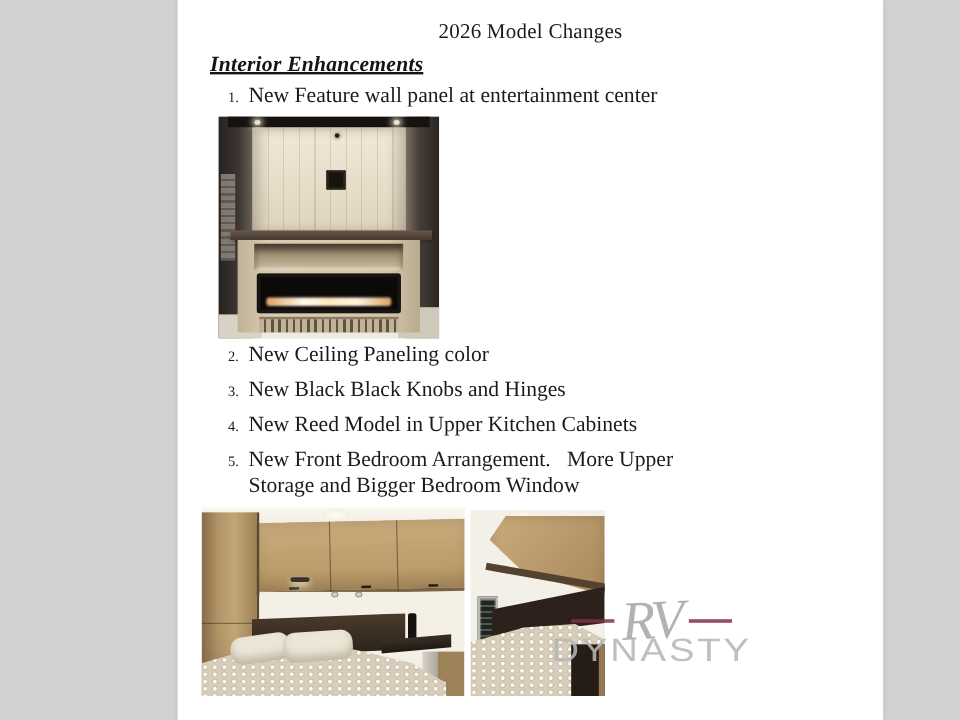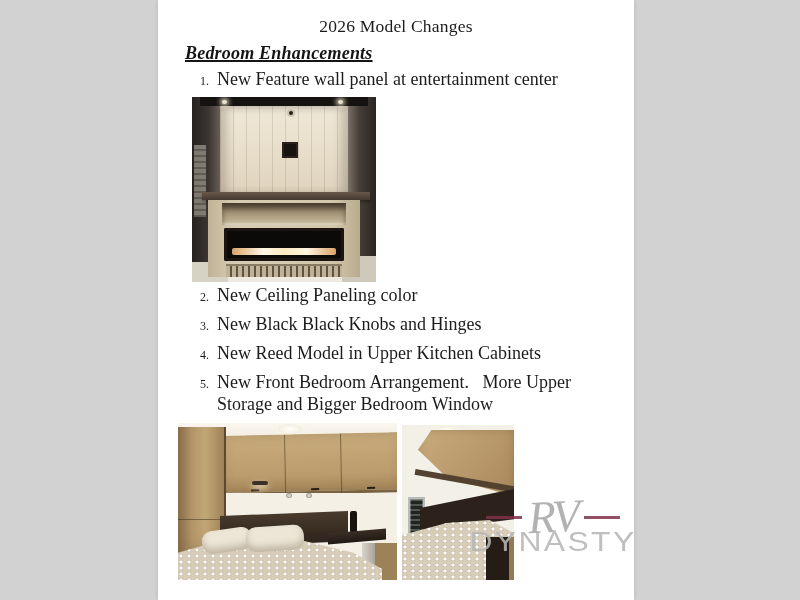--- a/index.html
+++ b/index.html
@@ -1,19 +1,19 @@
 <!DOCTYPE html>
 <html><head>
 <meta charset="utf-8">
 <style>
   * { margin:0; padding:0; box-sizing:border-box; }
   html,body { width:800px; height:600px; }
   body { background:#d2d2d2; font-family:"Liberation Serif", serif; overflow:hidden; }
   .canvas { position:relative; width:800px; height:600px; background:#d2d2d2; }
-  .page { position:absolute; left:158px; top:0; width:476px; height:600px; background:#ffffff;
+  .page { position:absolute; left:148px; top:0; width:588px; height:600px; background:#ffffff;
           box-shadow:0 0 5px rgba(0,0,0,.12); }
   .title { position:absolute; top:16px; left:0; width:100%; text-align:center;
            font-size:17.5px; color:#1b1b1b; letter-spacing:.2px; }
   .heading { position:absolute; top:43px; left:27px; font-size:18px; font-weight:bold;
              font-style:italic; text-decoration:underline; text-decoration-thickness:2px;
              color:#151515; letter-spacing:.2px; }
   .item { position:absolute; left:42px; display:flex; align-items:baseline; color:#1b1b1b; }
   .item .num { font-size:12px; width:17px; flex:none; }
   .item .txt { font-size:18px; line-height:1.22; white-space:pre-wrap; max-width:408px; }
   .i1{ top:69px; } .i2{ top:285px; } .i3{ top:314px; } .i4{ top:343px; } .i5{ top:372px; }
@@ -139,21 +139,21 @@
                 color:rgba(182,182,182,.88); letter-spacing:2px; transform:scaleX(1.18);
                 transform-origin:center; font-weight:normal; }
 </style>
 </head>
 <body>
 
 <div class="canvas">
   <div class="page">
 
     <div class="title">2026 Model Changes</div>
-    <div class="heading">Bedroom Enhancements</div>
+    <div class="heading">Interior Enhancements</div>
 
     <div class="item i1">
       <span class="num">1.</span>
       <span class="txt">New Feature wall panel at entertainment center</span>
     </div>
 
     <div class="ph photo-ent">
       <div class="e-bg-left"></div>
       <div class="e-bg-right"></div>
       <div class="e-win-left"></div>

